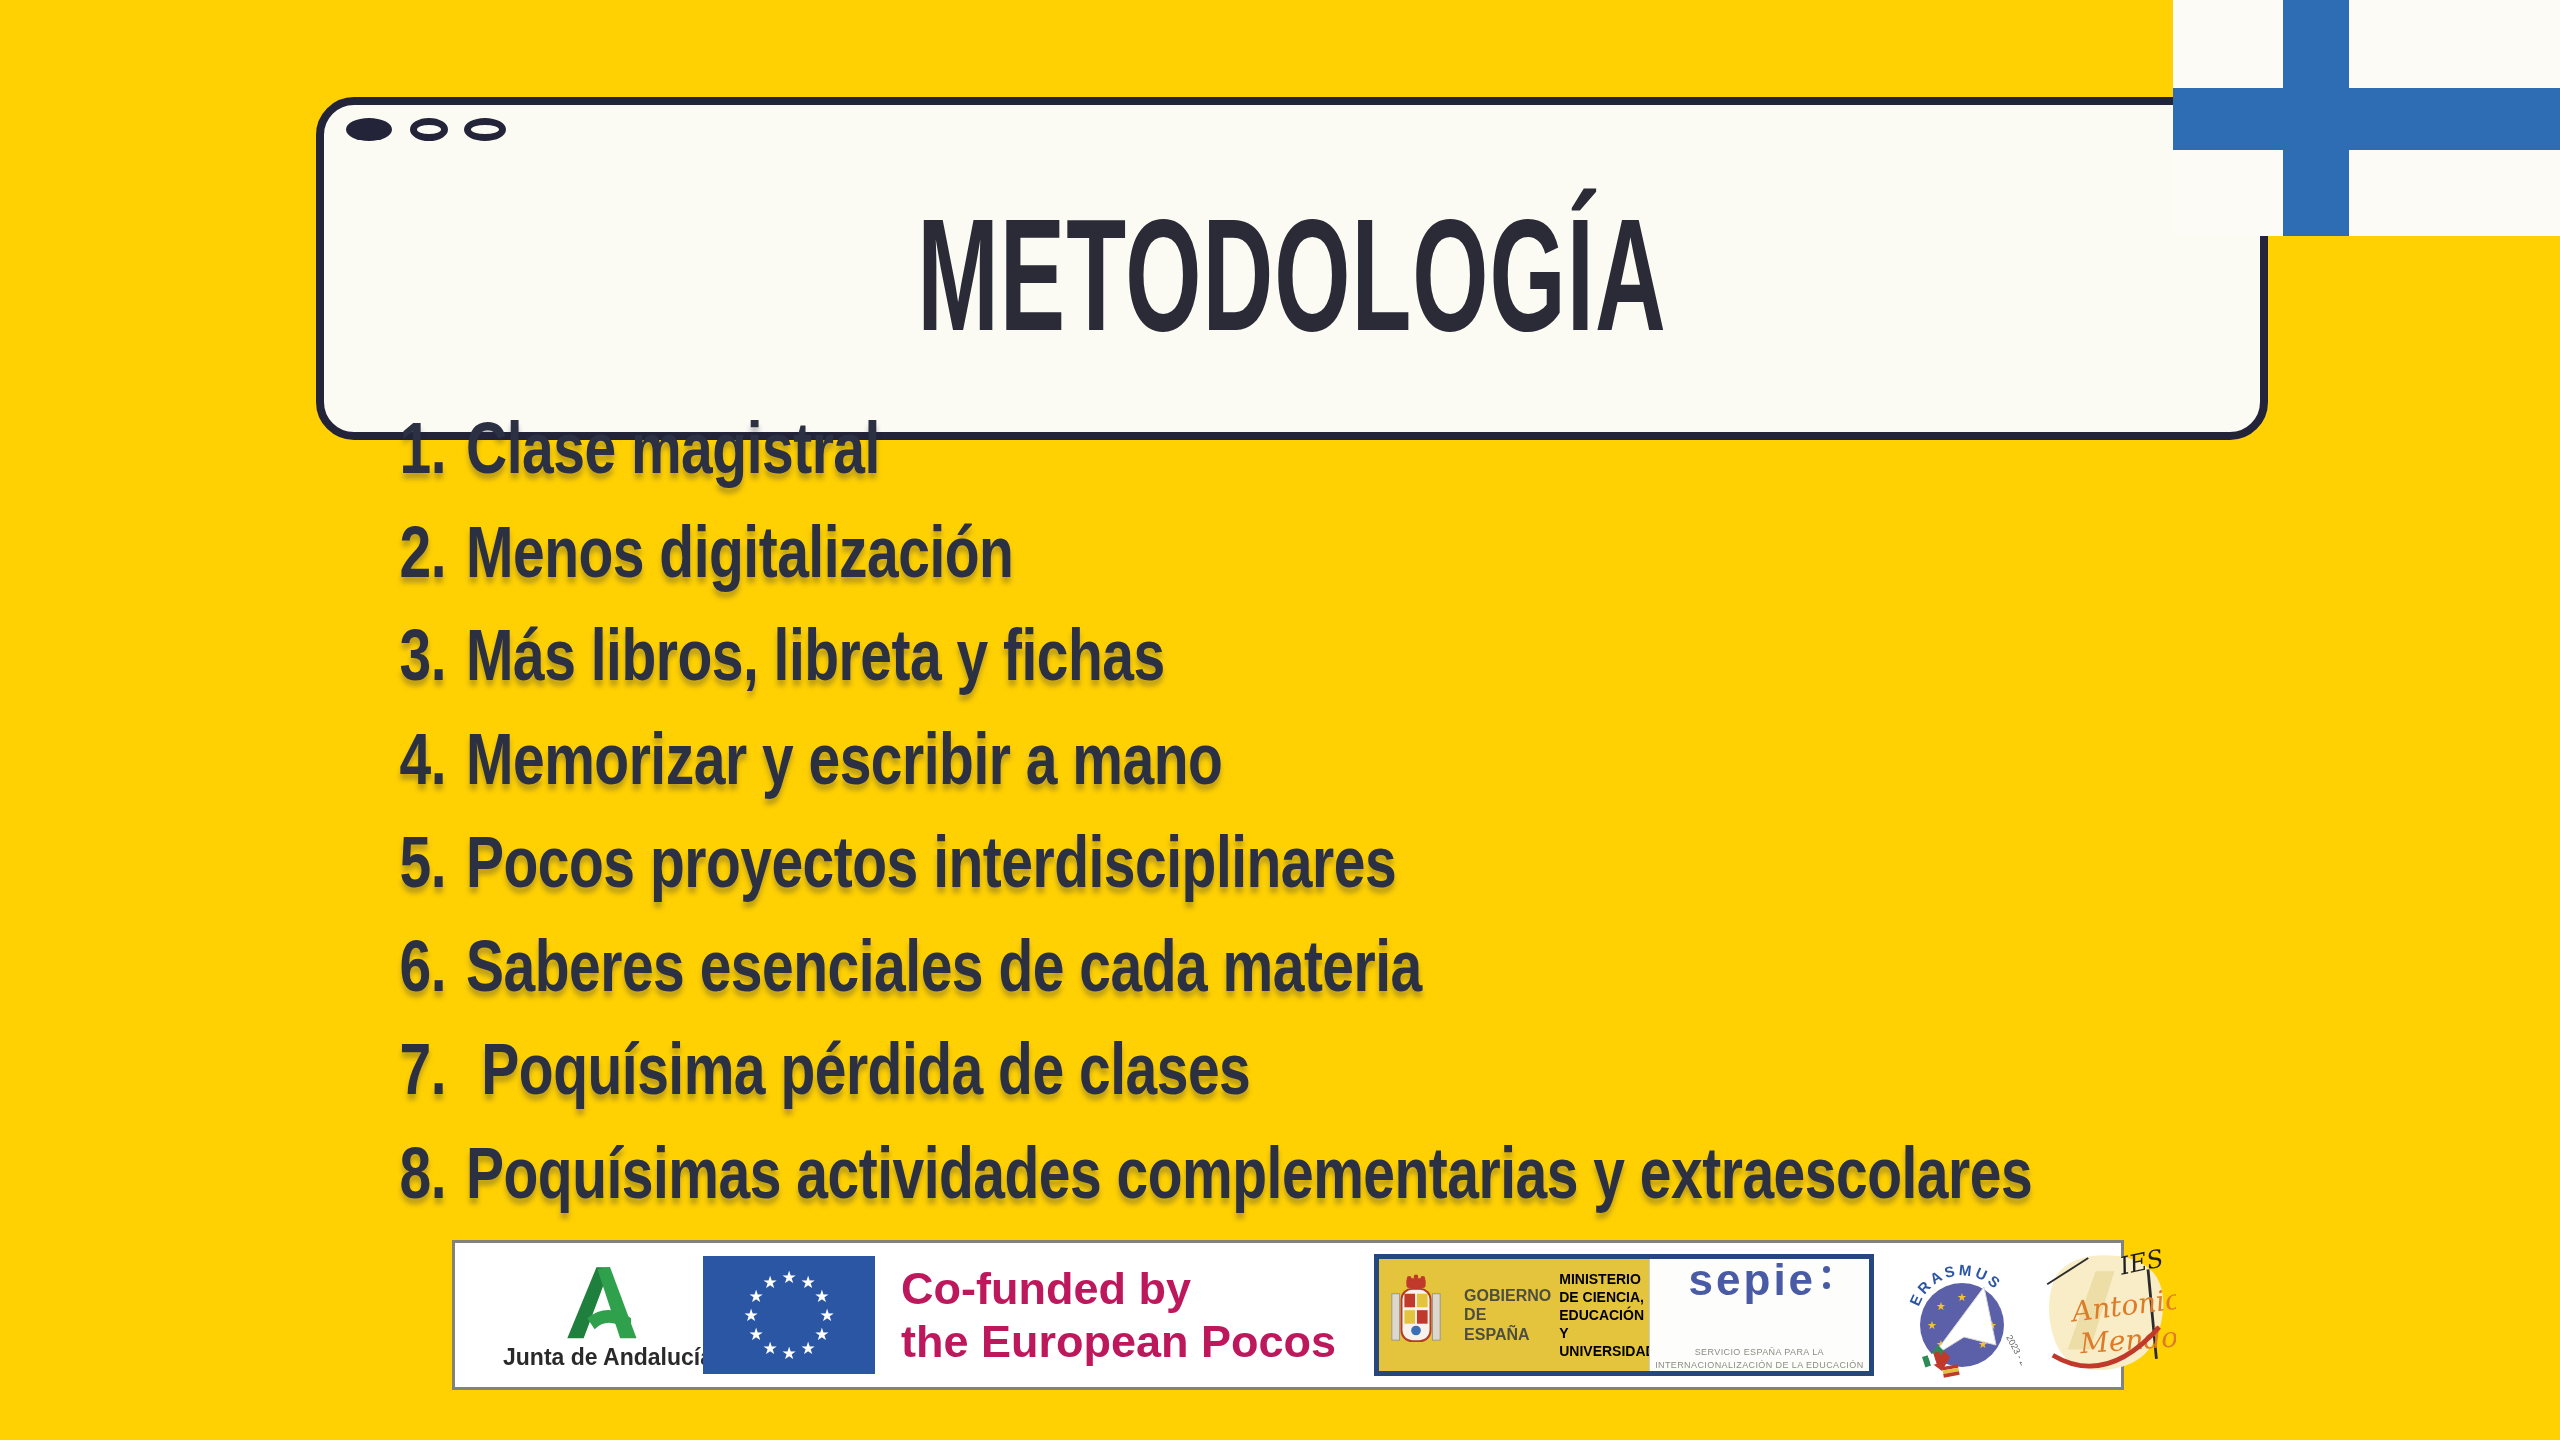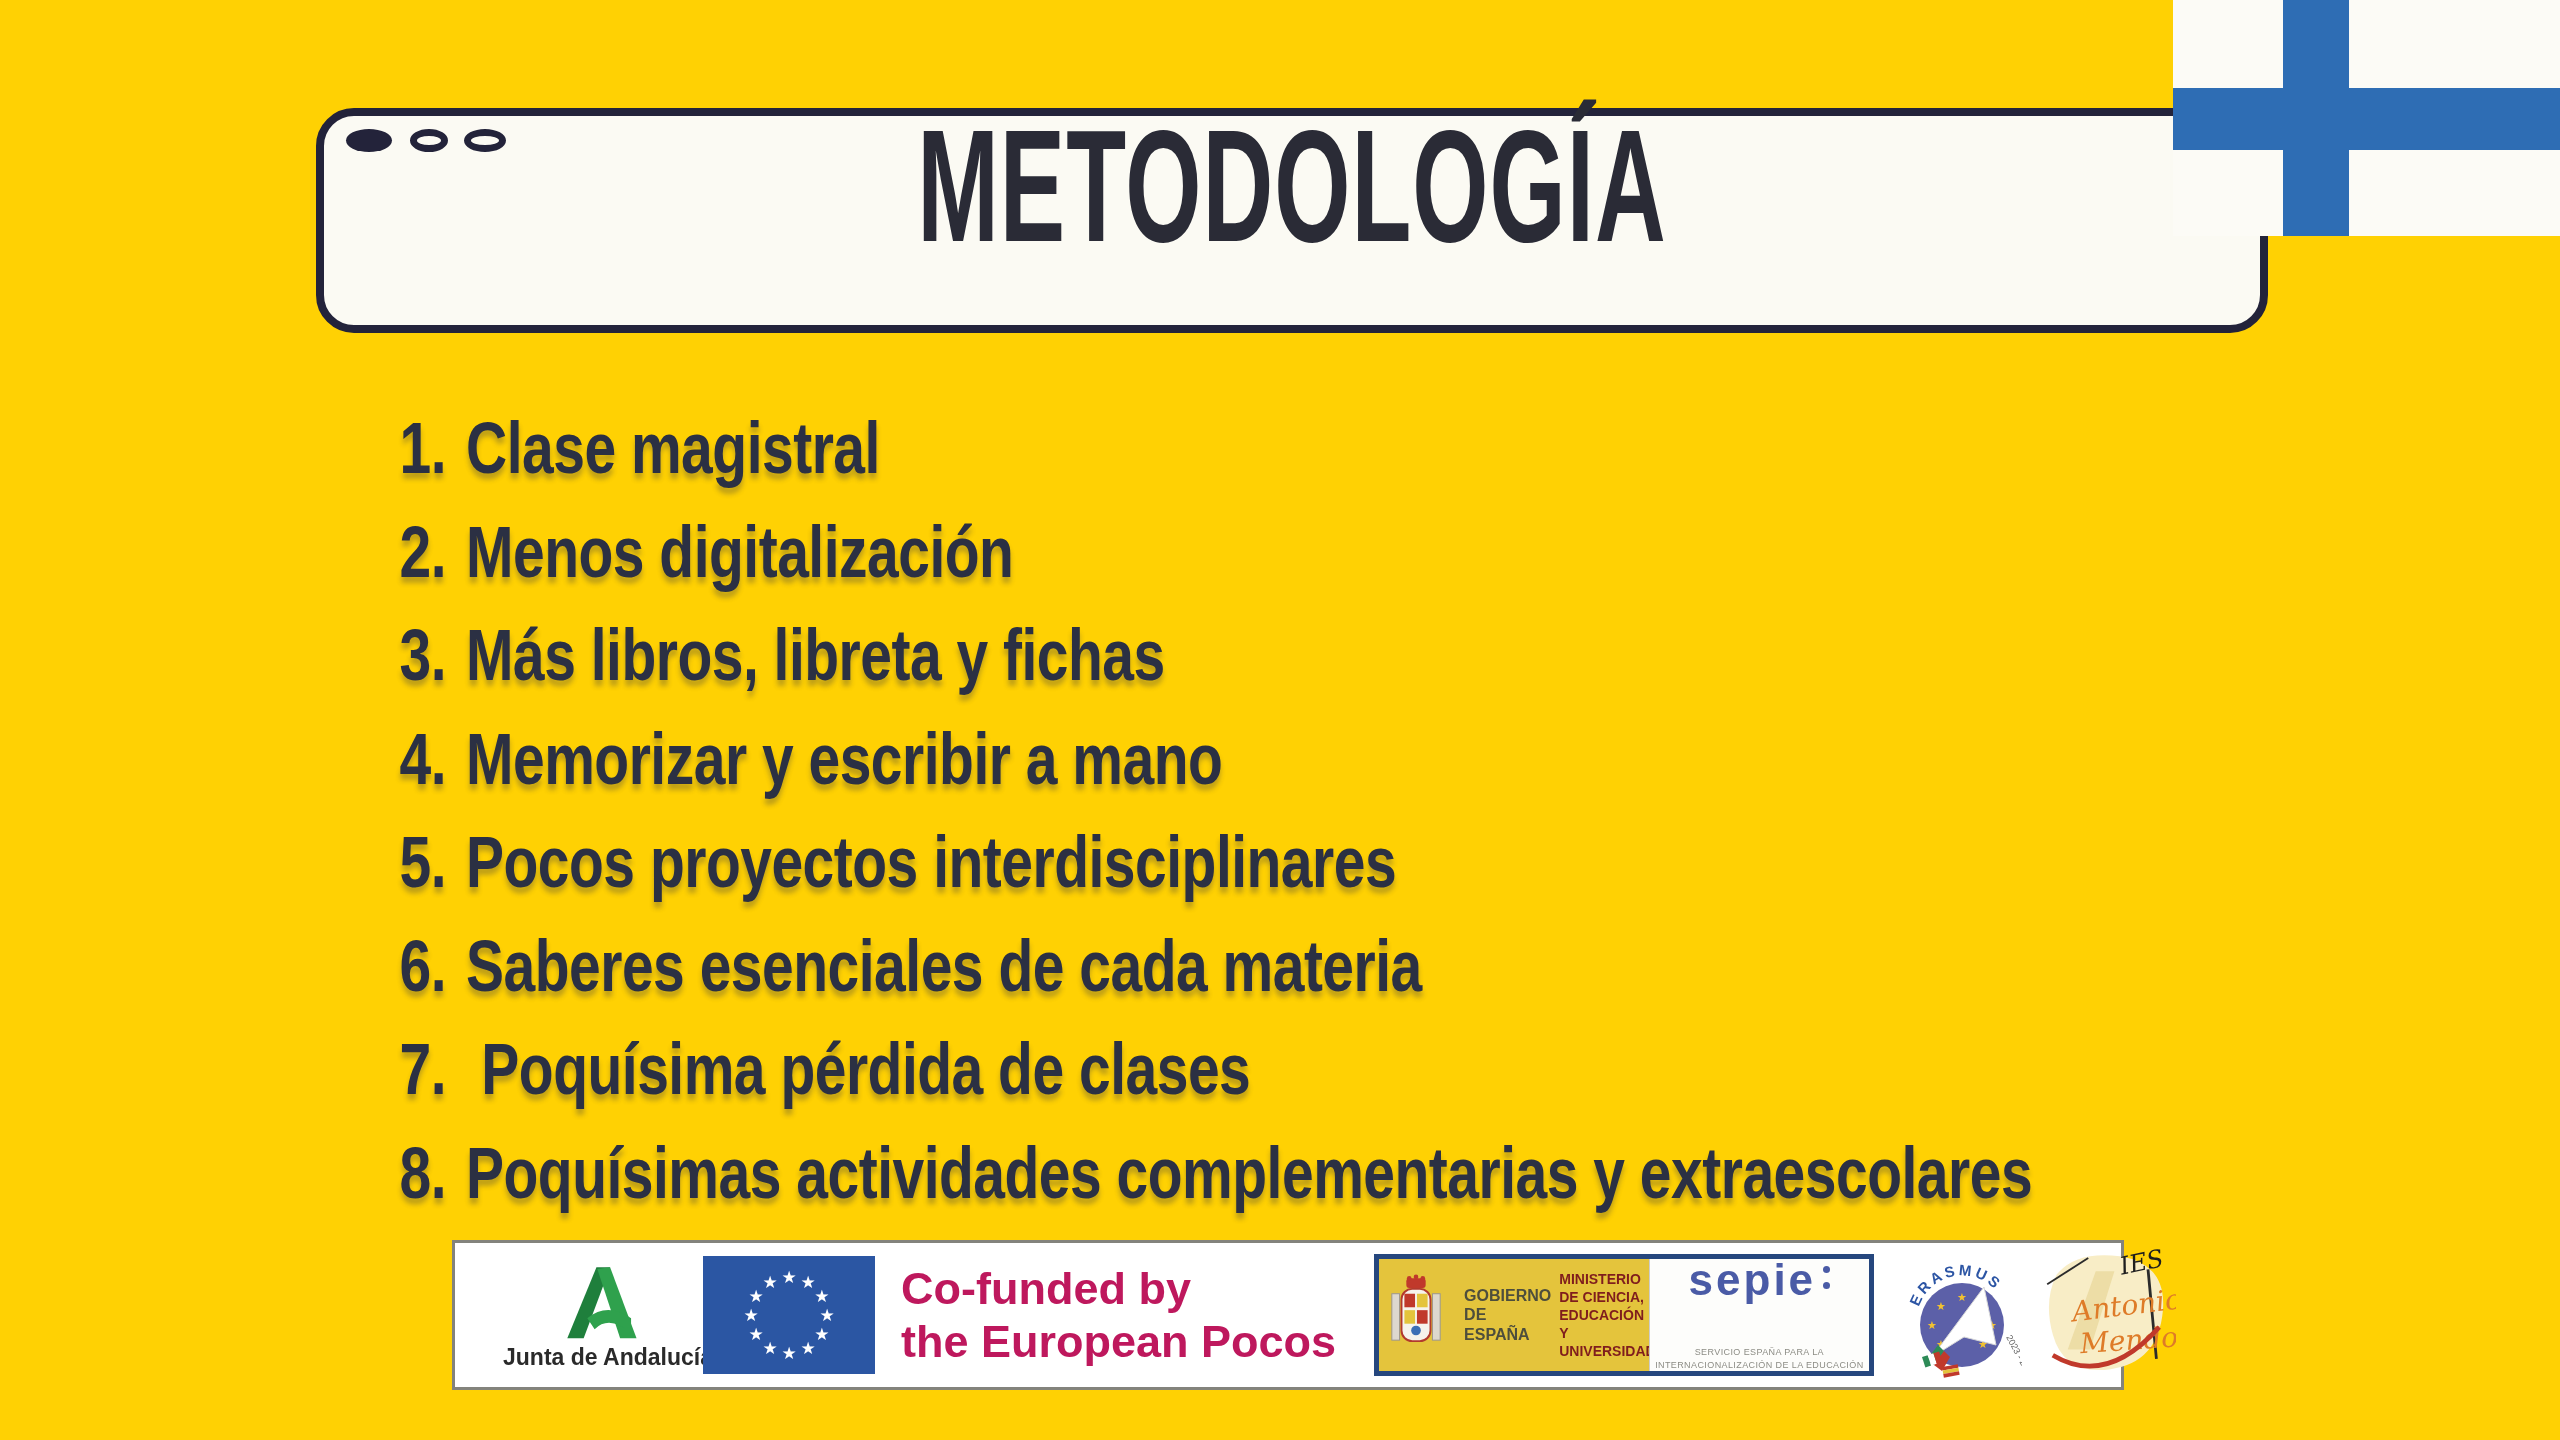--- a/index.html
+++ b/index.html
@@ -1,22 +1,22 @@
 <!DOCTYPE html>
 <html><head>
 <meta charset="utf-8">
 <style>
   html,body{margin:0;padding:0;background:#FFD103;}
   .slide{position:relative;width:2560px;height:1440px;background:#FFD103;overflow:hidden;
          font-family:"Liberation Sans",sans-serif;}
 
   
-  .window{position:absolute;left:316px;top:108px;width:1952px;height:225px;
+  .window{position:absolute;left:316px;top:97px;width:1952px;height:343px;
           background:#FBFAF3;border:8px solid #23233A;border-radius:38px;box-sizing:border-box;
-          display:flex;align-items:flex-start;justify-content:center;}
+          display:flex;align-items:center;justify-content:center;}
   .dot{position:absolute;top:13px;border-radius:50%;}
   .dot1{left:22px;width:46px;height:23px;background:#23233A;}
   .dot2{left:86px;width:24px;height:9px;border:7px solid #23233A;background:#FBFAF3;}
   .dot3{left:140px;width:28px;height:9px;border:7px solid #23233A;background:#FBFAF3;}
   .title{margin:14px 0 0 0;font-size:98px;font-weight:700;letter-spacing:1px;color:#2A2B36;
          transform:scaleY(1.62);transform-origin:center;white-space:nowrap;}
 
   
   .fin-flag{position:absolute;left:2173px;top:0;width:387px;height:236px;background:#FCFBF6;}
   .fin-v{position:absolute;left:110px;top:0;width:66px;height:100%;background:#2E6DB4;}
@@ -43,21 +43,21 @@
 
   .cofund{margin-left:26px;font-size:45px;font-weight:700;color:#be185d;line-height:1.18;
           white-space:nowrap;flex:none;}
 
   .spain{margin-left:38px;width:500px;height:122px;border:5px solid #26477E;box-sizing:border-box;
          display:flex;flex:none;background:#E4C43C;}
   .spain-left{width:55%;display:flex;align-items:center;}
   .coa{width:58px;height:84px;margin-left:8px;flex:none;}
   .gov{font-size:16px;font-weight:700;color:#4E4E3C;line-height:1.2;margin-left:19px;width:92px;}
   .spain-sep{width:2px;height:74px;background:rgba(255,255,255,0.55);margin:auto 4px;}
-  .min{font-size:14px;font-weight:700;color:#7f1d1d;line-height:1.3;}
+  .min{font-size:14px;font-weight:700;color:#000000;line-height:1.3;}
   .spain-right{width:45%;background:#FDFDFB;display:flex;flex-direction:column;align-items:center;
                justify-content:center;border-left:1px solid #CCC;gap:36px;}
   .sepie-word{font-size:44px;font-weight:700;color:#4A5BA6;letter-spacing:3px;line-height:1;}
   .sepie-colon{width:7px;height:7px;background:#4A5BA6;border-radius:50%;display:inline-block;
                position:relative;top:-6px;margin-left:7px;box-shadow:0 -16px 0 #4A5BA6;}
   .sepie-tag{font-size:9px;color:#8C8C85;margin-top:8px;text-align:center;line-height:1.5;
              letter-spacing:0.4px;}
 
   .erasmus{margin-left:28px;width:120px;height:140px;flex:none;}
   .ies{margin-left:14px;width:140px;height:140px;flex:none;}

